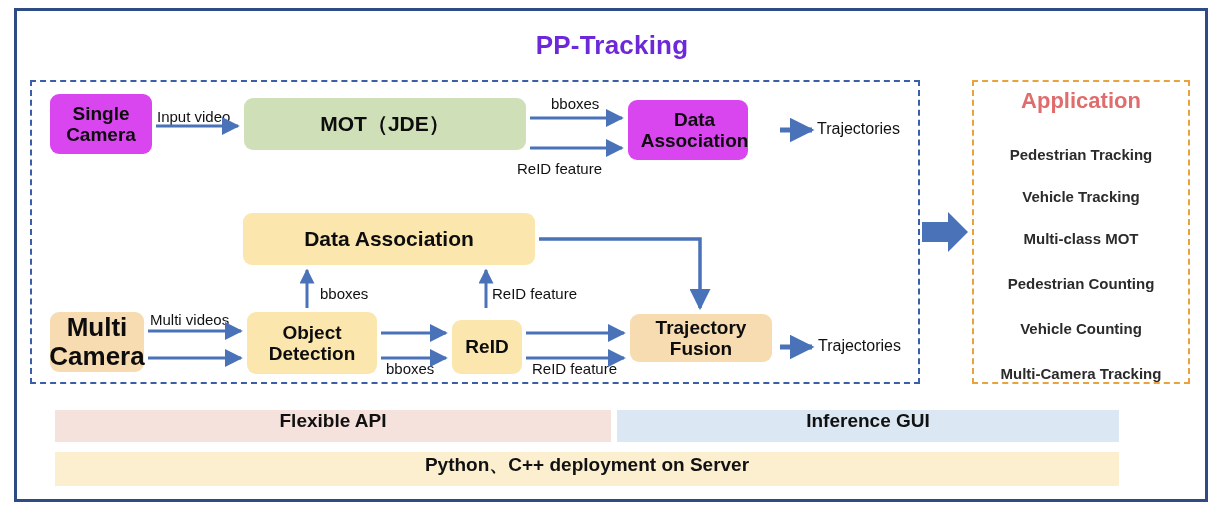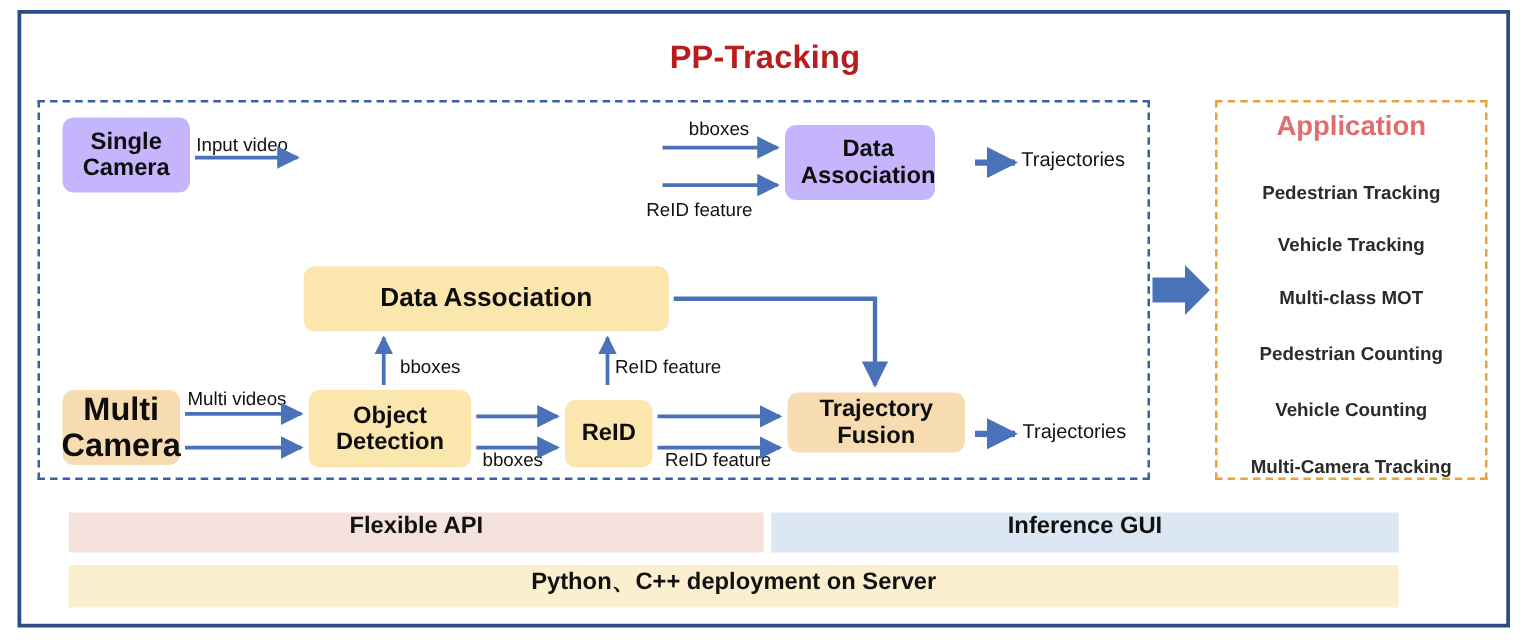--- a/index.html
+++ b/index.html
@@ -4,34 +4,34 @@
 <style>
   html,body{margin:0;padding:0;background:#ffffff;}
   body{font-family:"Liberation Sans","DejaVu Sans",sans-serif;}
   #stage{position:relative;width:1224px;height:514px;background:#fff;overflow:hidden;}
 
   
   .outer-frame{position:absolute;left:14px;top:8px;width:1194px;height:494px;
                border:3px solid #2e4b84;box-sizing:border-box;background:#fff;}
 
   .title{position:absolute;left:0;top:30px;width:1224px;text-align:center;
-         font-size:26px;font-weight:bold;color:#b91c1c;letter-spacing:.2px;}
+         font-size:26px;font-weight:bold;color:#6d28d9;letter-spacing:.2px;}
 
   
   .dash-blue{position:absolute;left:30px;top:80px;width:890px;height:304px;
              border:2.5px dashed #3a5fa8;box-sizing:border-box;background:transparent;}
   .dash-orange{position:absolute;left:972px;top:80px;width:218px;height:304px;
                border:2.5px dashed #e8a33d;box-sizing:border-box;background:transparent;}
 
   
   .node{position:absolute;box-sizing:border-box;border-radius:9px;
         display:flex;align-items:center;justify-content:center;text-align:center;
         font-weight:bold;color:#0d0d0d;line-height:1.12;}
 
-  .n-blue  {background:#c4b5fd;}
+  .n-blue  {background:#d946ef;}
   .n-green {background:#cfe0b8;}
   .n-yellow{background:#fbe6ad;}
   .n-peach {background:#f7dcb1;}
 
   
   .lbl{position:absolute;font-size:15px;color:#111;white-space:nowrap;}
   .lbl-b{position:absolute;font-size:16px;color:#111;white-space:nowrap;font-weight:normal;}
 
   
   .arrows{position:absolute;left:0;top:0;width:1224px;height:514px;pointer-events:none;}
@@ -61,20 +61,23 @@
   <div class="dash-blue"></div>
   <div class="dash-orange"></div>
 
   <div class="node n-blue" style="left:50px;top:94px;width:102px;height:60px;font-size:19px;flex-direction:column;">
     <span>Single</span>
     <span>Camera</span>
   </div>
 
   <div class="lbl" style="left:157px;top:108px;">Input video</div>
 
+  <div class="node n-green" style="left:244px;top:98px;width:282px;height:52px;font-size:21px;">
+    <span>MOT（JDE）</span>
+  </div>
 
   <div class="lbl" style="left:551px;top:95px;">bboxes</div>
   <div class="lbl" style="left:517px;top:160px;">ReID  feature</div>
 
   <div class="node n-blue" style="left:628px;top:100px;width:120px;height:60px;font-size:19px;flex-direction:column;padding-left:13px;">
     <span>Data</span>
     <span>Association</span>
   </div>
 
   <div class="lbl-b" style="left:817px;top:120px;">Trajectories</div>

